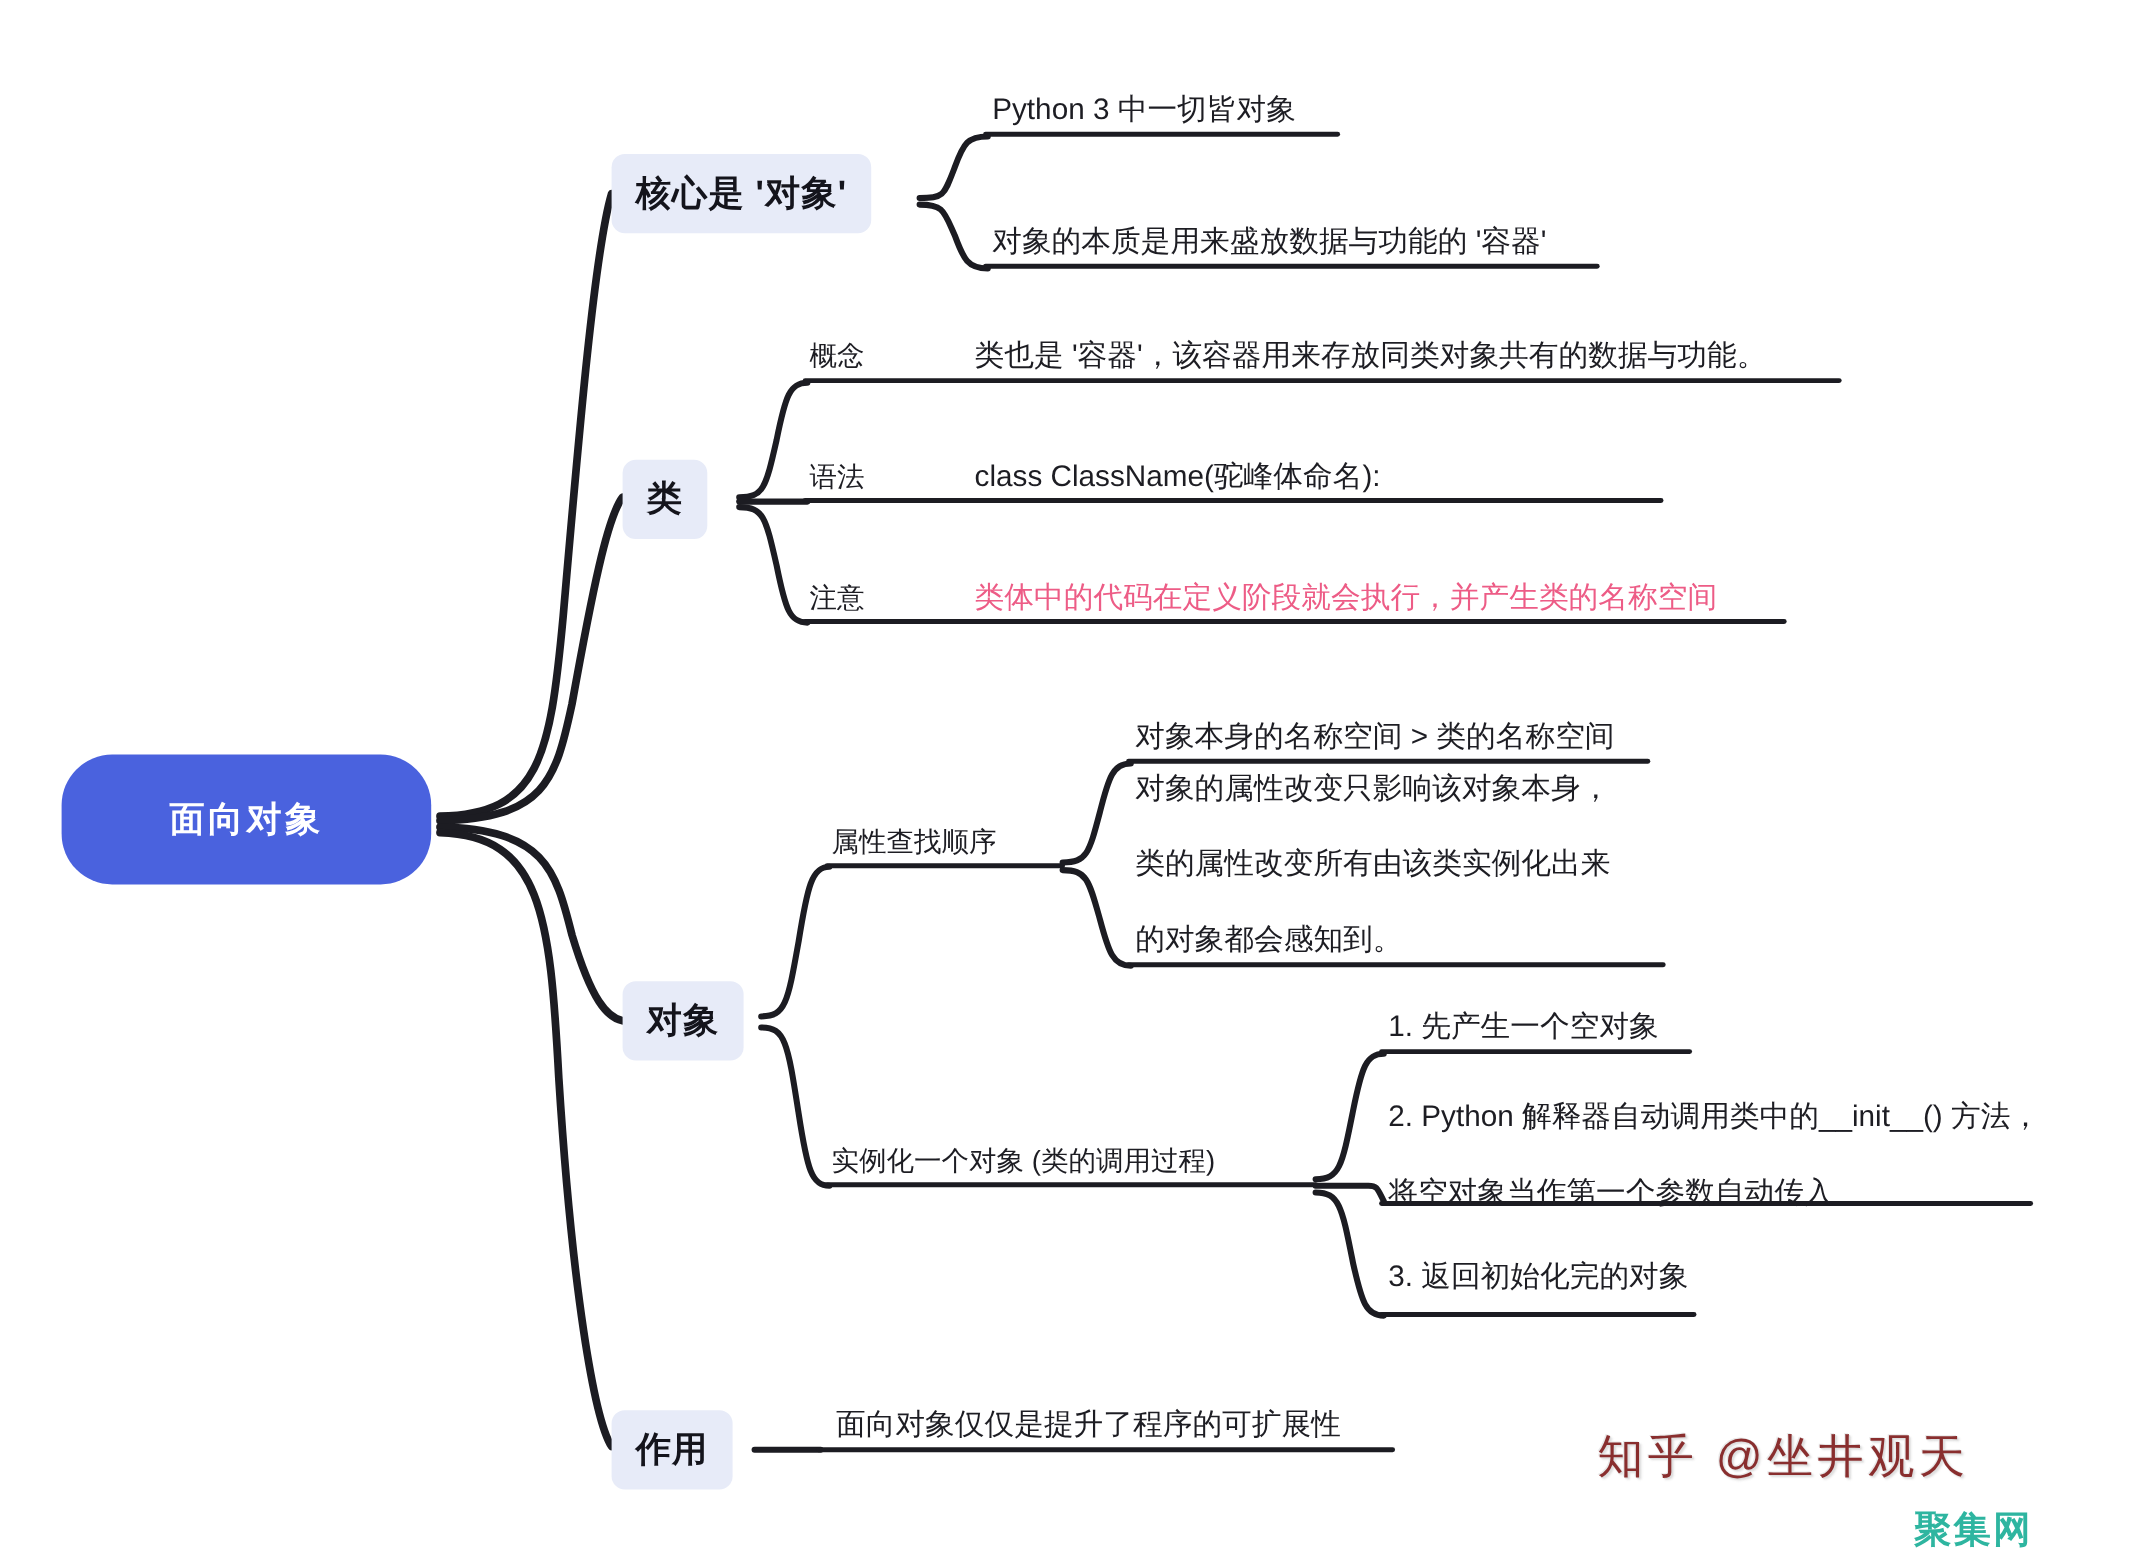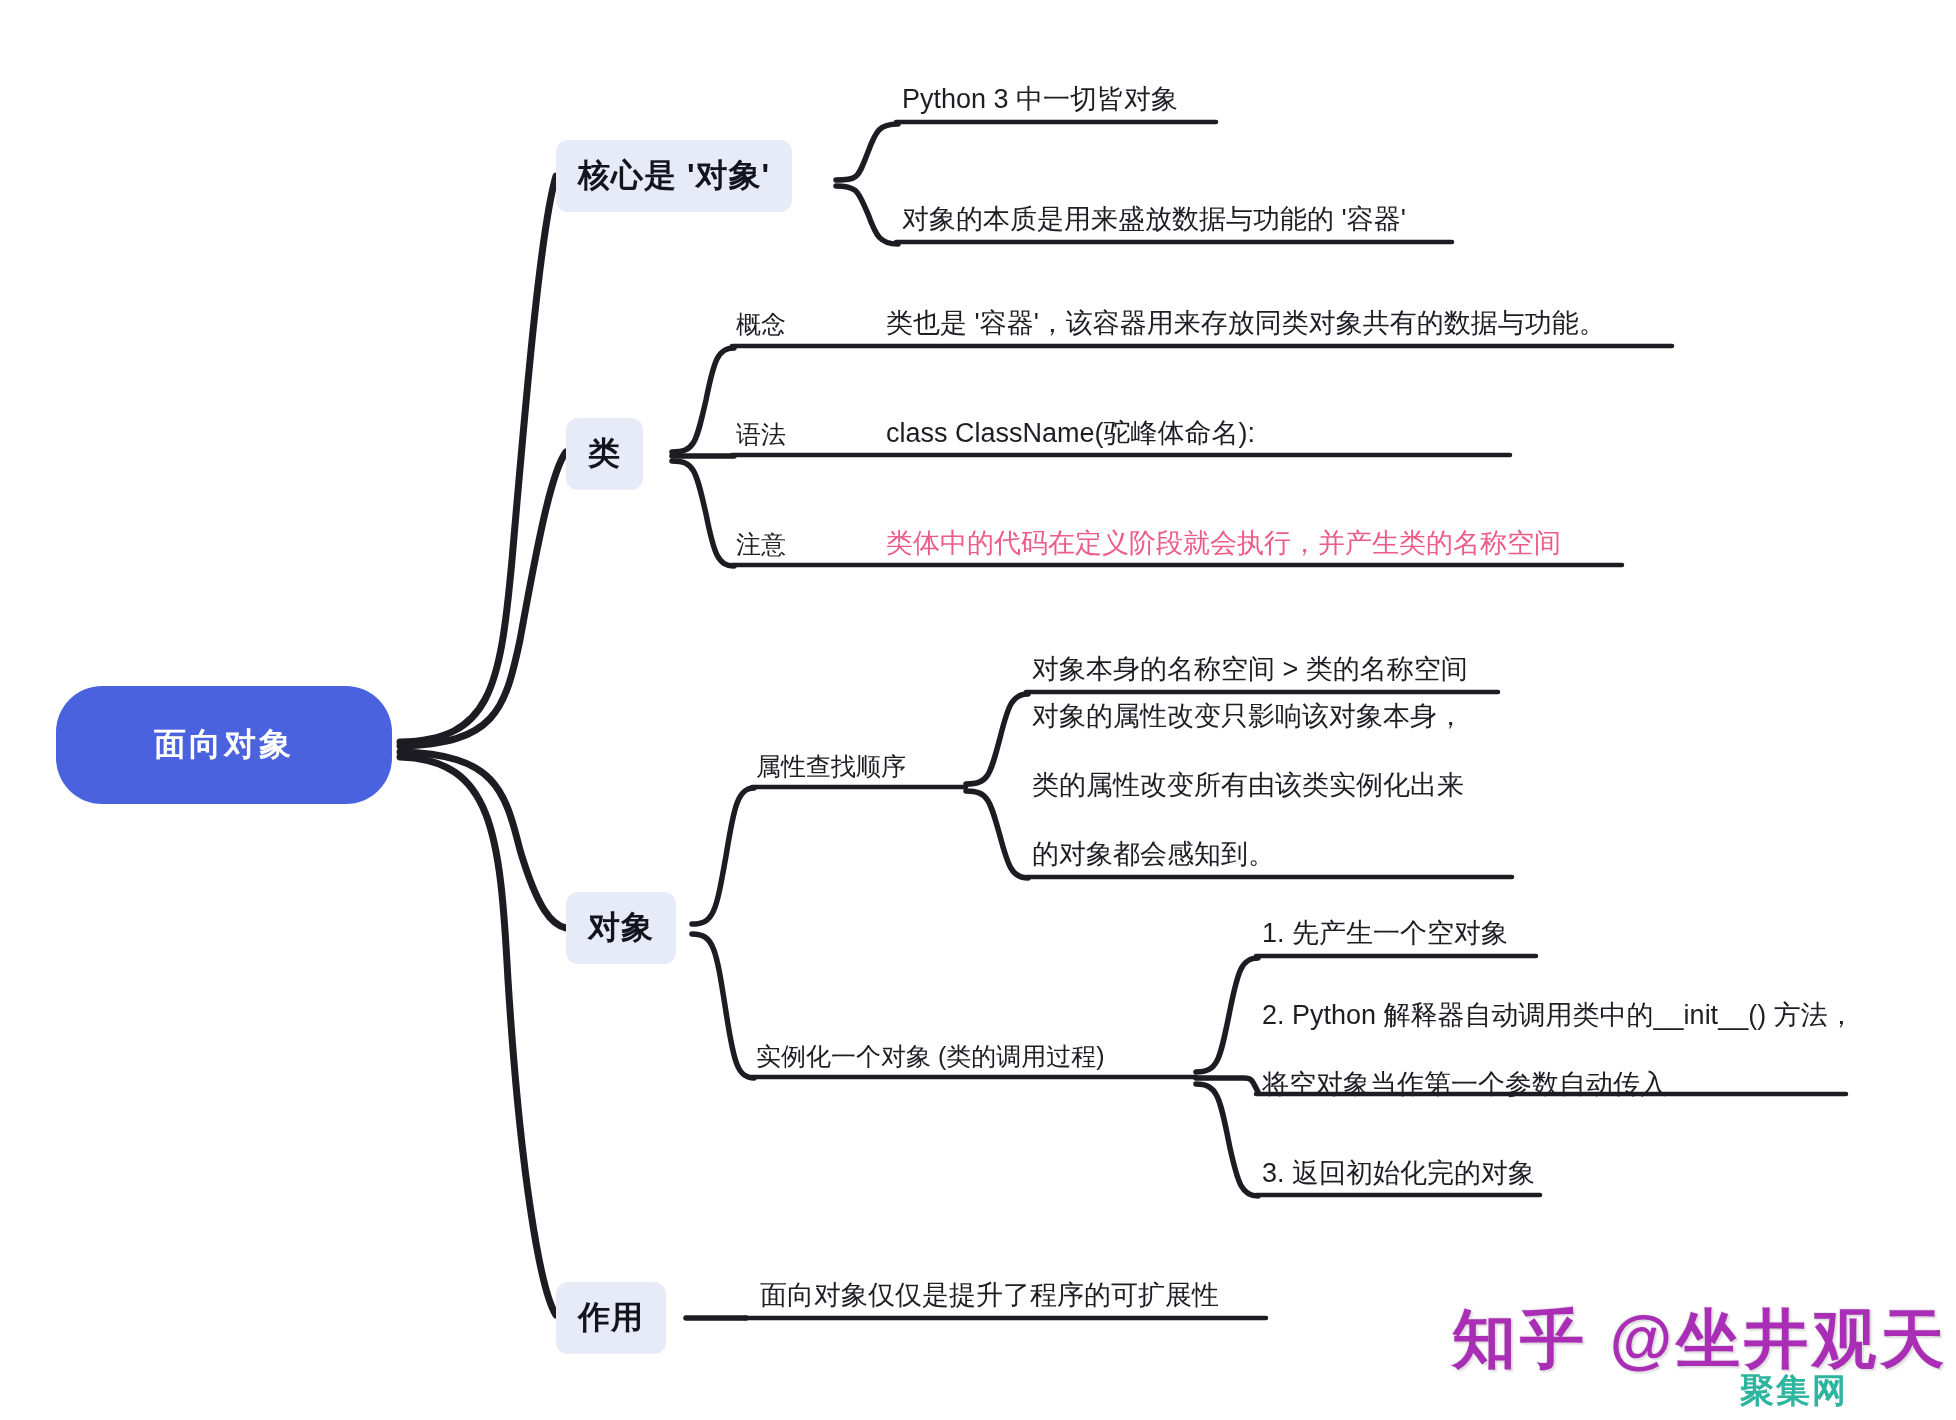--- a/index.html
+++ b/index.html
@@ -78,24 +78,24 @@
     line-height: 1.42;
     display: flex;
     align-items: flex-end;
   }
   .leaf.multiline { line-height: 1.45; gap: 30px; }
   .leaf.danger { color: #ed5c86; }
 
   
   .wm-zhihu {
     position: absolute;
-    font-size: 64px;
-    font-weight: bold;
+    font-size: 42px;
+    font-weight: normal;
     letter-spacing: 4px;
-    color: #a21caf;
+    color: #7f1d1d;
     text-shadow:
        1px 1px 0 #dcdcdc, -1px -1px 0 #e8e8e8,
        2px 2px 2px rgba(150,150,150,.35);
     opacity: .92;
   }
   .wm-site {
     position: absolute;
     font-size: 34px;
     font-weight: bold;
     letter-spacing: 2px;
@@ -204,21 +204,21 @@
 <div class="node sublabel" style="left:756px; top:1016px; width:460px; height:58px;text-align:right;">
   <span>实例化一个对象 (类的调用过程)</span>
 </div>
 <div class="node leaf" style="left:1262px; top:888px; width:420px; height:64px;">
   <span>1. 先产生一个空对象</span>
 </div>
 <div class="node leaf multiline" style="left:1262px; top:996px; width:620px; height:94px; flex-direction:column; align-items:flex-start; justify-content:flex-start;">
   <span>2. Python 解释器自动调用类中的__init__() 方法，</span>
   <span>将空对象当作第一个参数自动传入</span>
 </div>
-<div class="node leaf" style="left:1262px; top:1128px; width:420px; height:64px;">
+<div class="node leaf" style="left:1262px; top:1128px; width:420px; height:64px;align-items:center;">
   <span>3. 返回初始化完的对象</span>
 </div>
 
 <div class="node branch" style="left:556px; top:1282px; height:72px;">
   <span>作用</span>
 </div>
 <div class="node leaf" style="left:760px; top:1250px; width:540px; height:64px;">
   <span>面向对象仅仅是提升了程序的可扩展性</span>
 </div>
 

